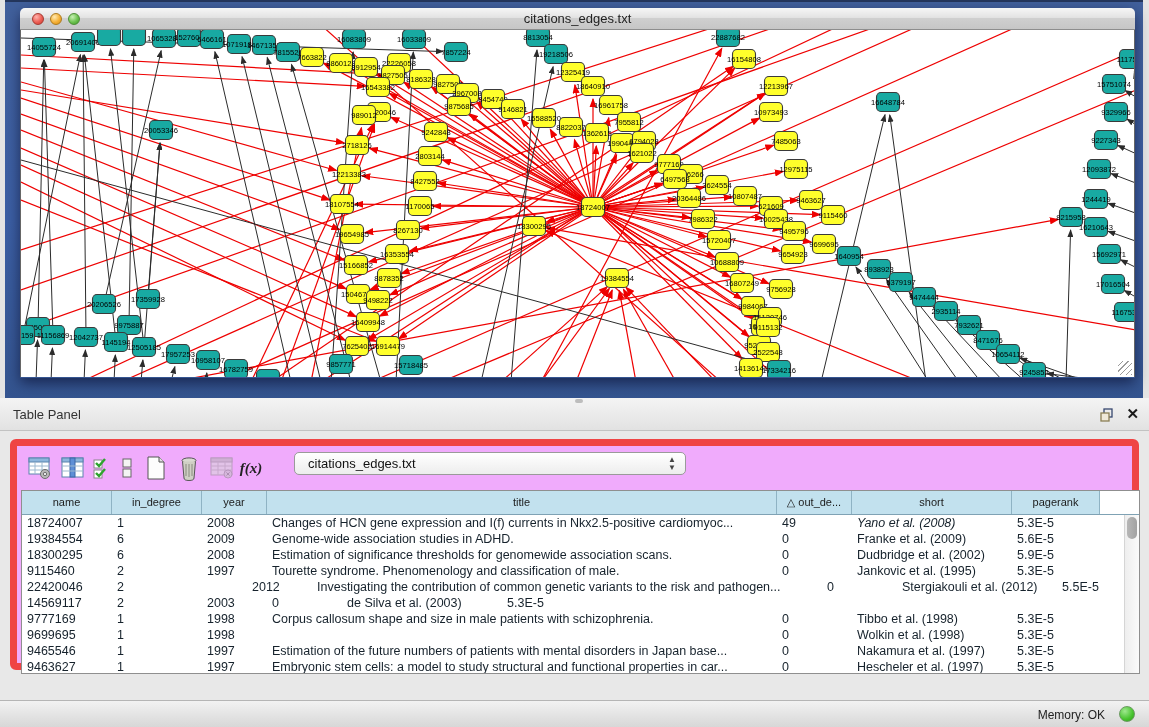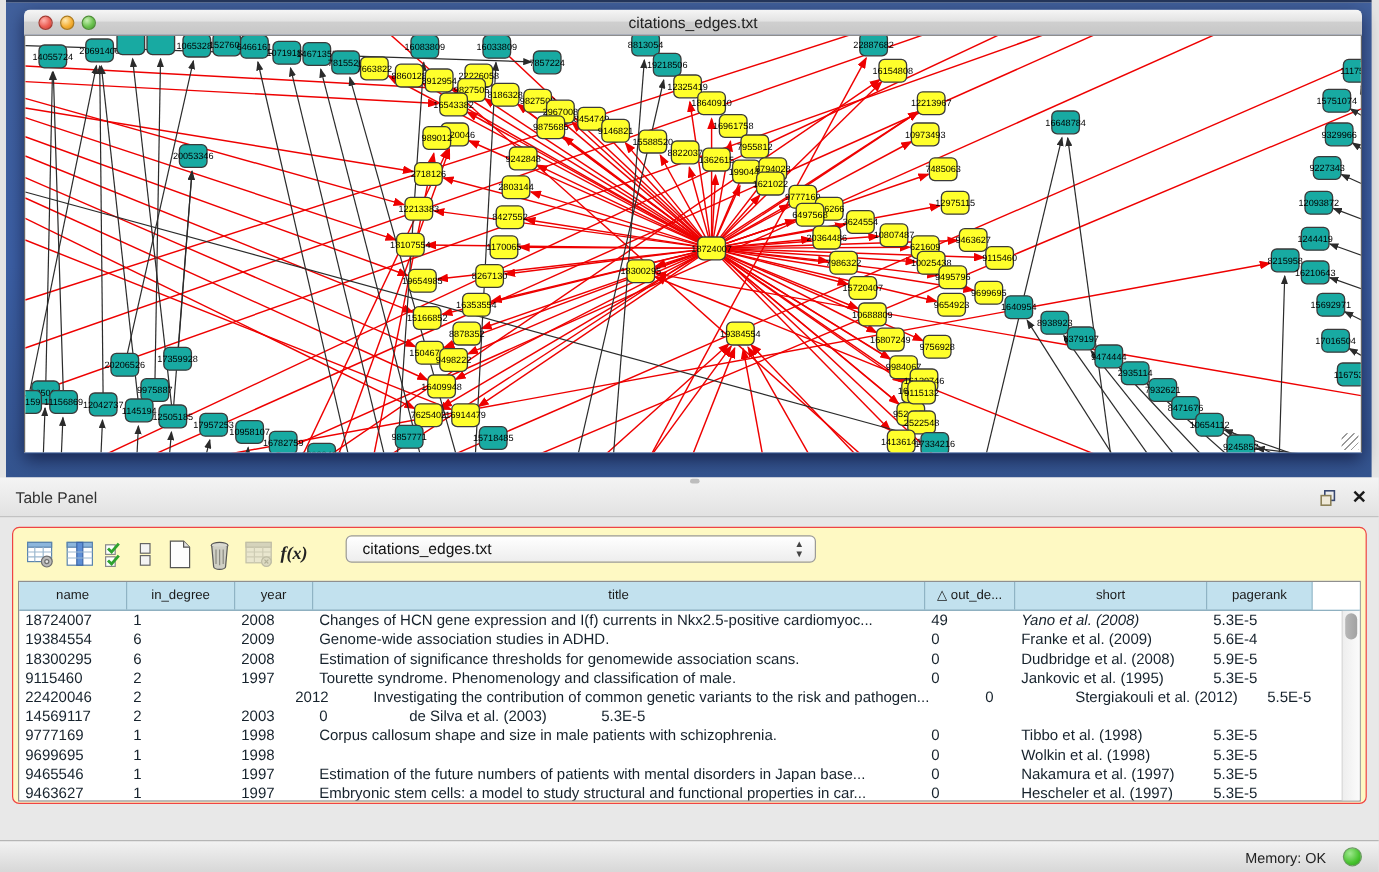--- a/index.html
+++ b/index.html
@@ -29,21 +29,21 @@
   
   .tpanel { position:absolute; left:0; top:398px; width:1149px; height:302px; background:#e8e8e8; }
   .tp-header { position:relative; height:33px; background:linear-gradient(180deg,#f4f4f4,#e2e2e2);
                border-bottom:1px solid #c2c2c2; }
   .tp-title { position:absolute; left:13px; top:9px; font-size:13px; color:#333; }
   .tp-float { position:absolute; right:34px; top:9px; width:16px; height:16px; cursor:pointer; }
   .tp-close { position:absolute; right:10px; top:7px; font-size:15px; font-weight:bold; color:#1a1a1a; cursor:pointer; }
   .tp-grip  { position:absolute; left:50%; top:1px; width:8px; height:4px; border-radius:2px; background:#bdbdbd; }
 
   .tcontainer { position:absolute; left:10px; top:41px; width:1129px; height:231px;
-                background:#fef9c3; border:1px solid #ef4444; border-radius:6px; }
+                background:#f0abfc; border:7px solid #ef4444; border-radius:6px; }
 
   .toolbar { position:absolute; left:8px; top:5px; height:34px; display:flex; align-items:center; }
   .tbtn { width:30px; height:30px; margin-right:3px; display:flex; align-items:center; justify-content:center; cursor:pointer; }
   .tbtn.narrow { width:22px; }
   .fx { font-family:"Liberation Serif", serif; font-style:italic; font-weight:bold; font-size:15px; color:#222; }
 
   .combo { position:absolute; left:277px; top:6px; width:392px; height:23px; background:linear-gradient(180deg,#ffffff,#ededed);
            border:1px solid #9a9a9a; border-radius:5px; font-size:13px; color:#111; line-height:21px;
            padding-left:13px; cursor:pointer; }
   .combo .stepper { position:absolute; right:9px; top:3px; font-size:8px; color:#444; line-height:8px; text-align:center; }
@@ -873,29 +873,29 @@
             <div class="td" style="width: 160px; font-style: italic;">Yano et al. (2008)</div>
             <div class="td" style="width: 88px;">5.3E-5</div>
           </div>
           <div class="trow">
             <div class="td" style="width: 90px;">19384554</div>
             <div class="td" style="width: 90px;">6</div>
             <div class="td" style="width: 65px;">2009</div>
             <div class="td" style="width: 510px;">Genome-wide association studies in ADHD.</div>
             <div class="td" style="width: 75px;">0</div>
             <div class="td" style="width: 160px;">Franke et al. (2009)</div>
-            <div class="td" style="width: 88px;">5.6E-4</div>
+            <div class="td" style="width: 88px;">5.6E-5</div>
           </div>
           <div class="trow">
             <div class="td" style="width: 90px;">18300295</div>
             <div class="td" style="width: 90px;">6</div>
             <div class="td" style="width: 65px;">2008</div>
             <div class="td" style="width: 510px;">Estimation of significance thresholds for genomewide association scans.</div>
             <div class="td" style="width: 75px;">0</div>
-            <div class="td" style="width: 160px;">Dudbridge et al. (2008)</div>
+            <div class="td" style="width: 160px;">Dudbridge et al. (2002)</div>
             <div class="td" style="width: 88px;">5.9E-5</div>
           </div>
           <div class="trow">
             <div class="td" style="width: 90px;">9115460</div>
             <div class="td" style="width: 90px;">2</div>
             <div class="td" style="width: 65px;">1997</div>
             <div class="td" style="width: 510px;">Tourette syndrome. Phenomenology and classification of male.</div>
             <div class="td" style="width: 75px;">0</div>
             <div class="td" style="width: 160px;">Jankovic et al. (1995)</div>
             <div class="td" style="width: 88px;">5.3E-5</div>

